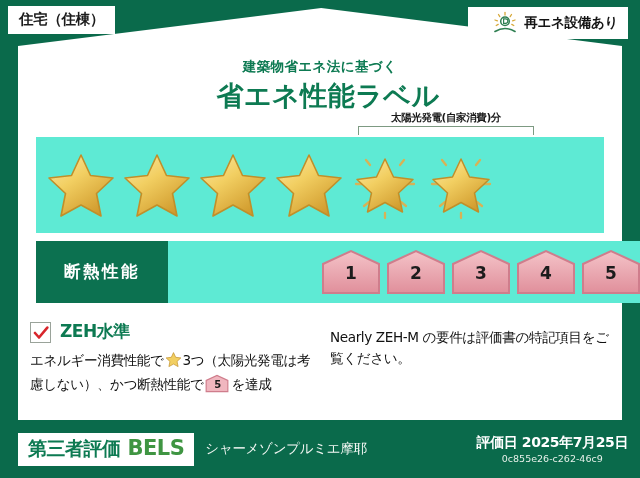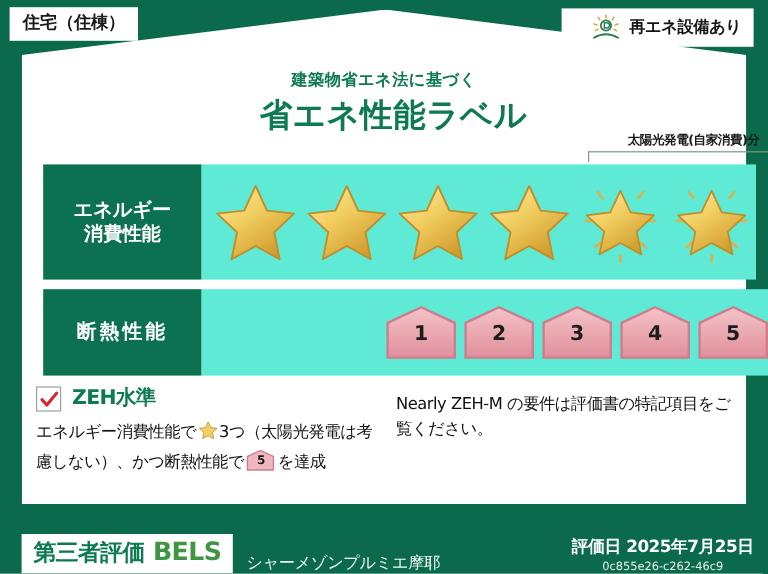--- a/index.html
+++ b/index.html
@@ -70,21 +70,21 @@
     z-index: 5;
     margin-left: 16px;
   }
   
   .perf-row {
     position: absolute;
     display: flex;
     align-items: stretch;
   }
   #row-energy { left: 36px; top: 137px; width: 568px; height: 96px; }
-  #row-insul  { left: 36px; top: 241px; width: 568px; height: 72px; }
+  #row-insul  { left: 36px; top: 241px; width: 568px; height: 62px; }
 
   .row-label {
     width: 132px;
     background: #0c7150;
     color: #ffffff;
     display: flex; flex-direction: column;
     align-items: center; justify-content: center;
     font-weight: bold;
     line-height: 1.28;
     flex: 0 0 132px;
@@ -180,21 +180,21 @@
     position: absolute; left: 0; right: 0; top: 6px;
     text-align: center; font-size: 10px; font-weight: bold; color: #1c1c1c;
     line-height: 1;
   }
 
   
   .bottom-bar {
     position: absolute;
     left: 0; right: 0; bottom: 0; height: 58px;
     background: #0a6a4b;
-    display: flex; align-items: flex-end;
+    display: flex; align-items: center;
   }
   .bels-chip {
     margin-left: 18px;
     background: #ffffff;
     padding: 3px 10px 4px 10px;
     display: flex; align-items: baseline; gap: 7px;
   }
   .bels-chip .ja {
     font-size: 19px; font-weight: bold; color: #0d7a52; letter-spacing: -0.5px;
   }
@@ -242,24 +242,20 @@
         <path d="M3 20.5 Q13 14.5 23 20.5" fill="none" stroke="#2f7f52" stroke-width="1.6" stroke-linecap="round"></path>
       </svg>
     </span>
     <span class="txt">再エネ設備あり</span>
   </div>
 
   <div class="sub-title">建築物省エネ法に基づく</div>
   <div class="main-title">省エネ性能ラベル</div>
 
   <div class="perf-row" id="row-energy">
-    <div class="row-label">
-      <span>エネルギー</span>
-      <span>消費性能</span>
-    </div>
     <div class="row-body">
       <div class="stars-wrap">
 
         <div class="star-cell">
           <svg viewBox="0 0 74 74">
             <defs>
               <linearGradient id="gA" x1="0" y1="0" x2="0.7" y2="1">
                 <stop offset="0%" stop-color="#fbe9a8"></stop>
                   <stop offset="45%" stop-color="#f2cf62"></stop>
                 <stop offset="100%" stop-color="#d09a2c"></stop>

